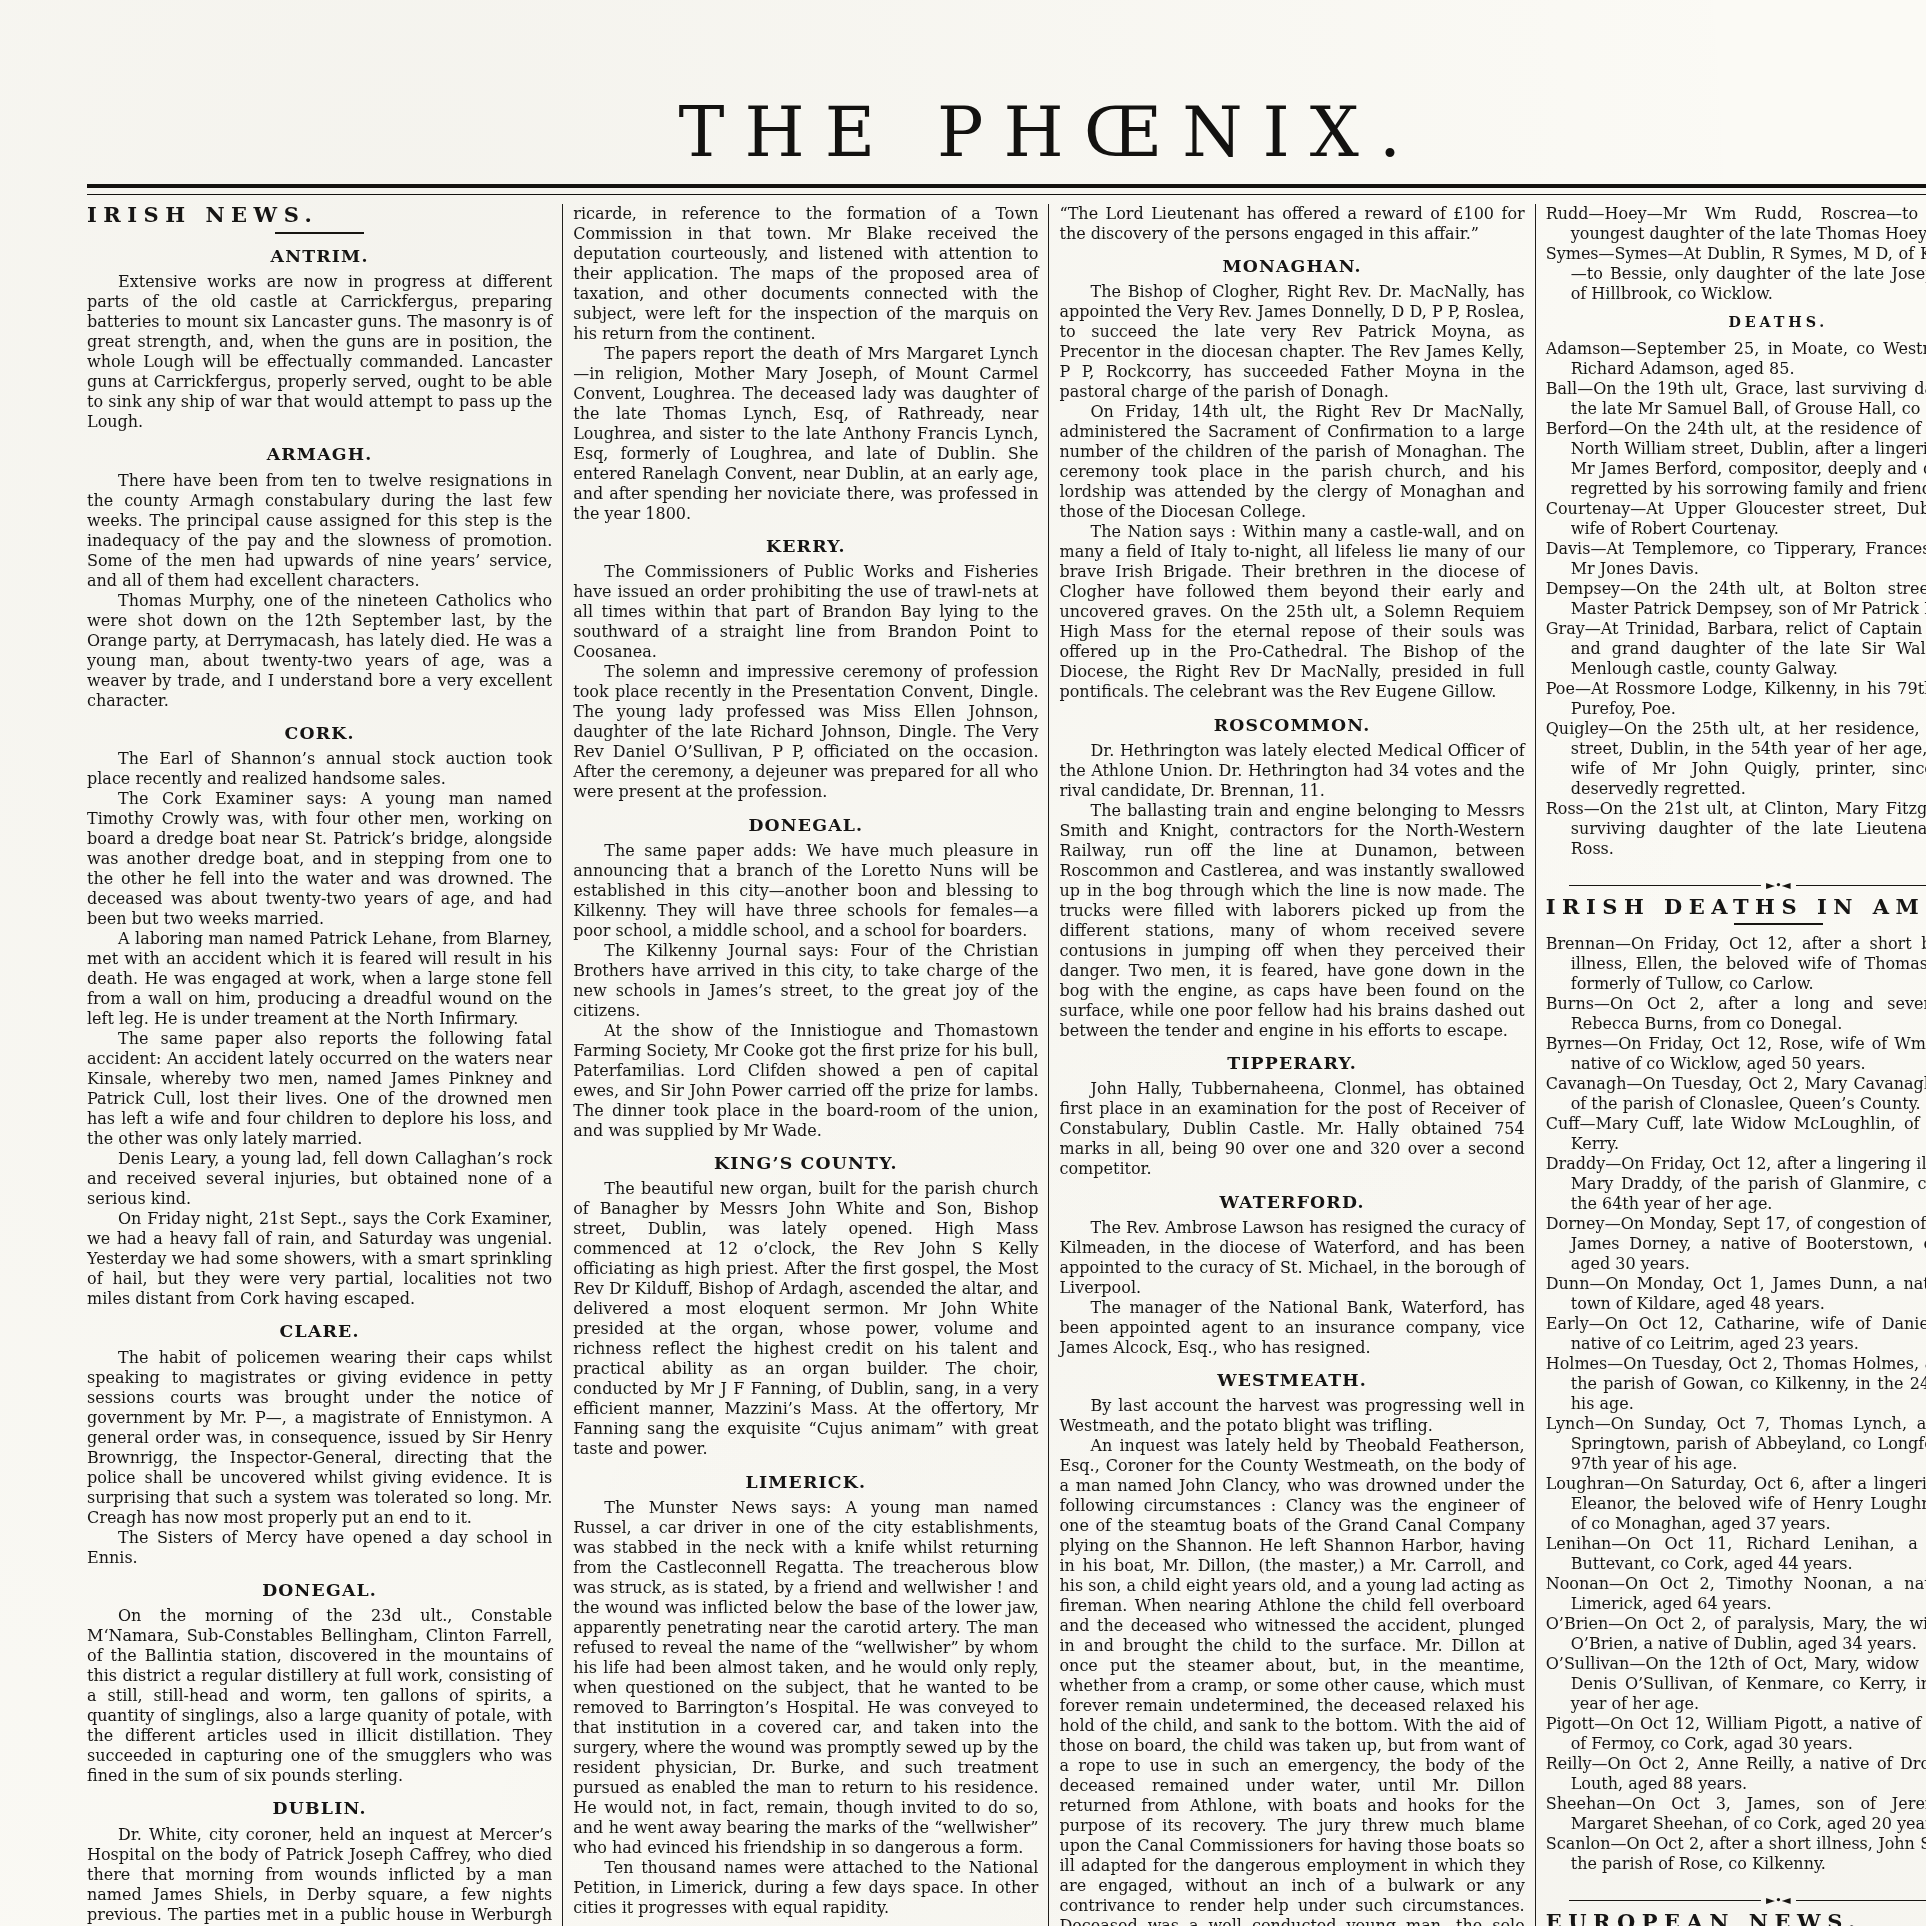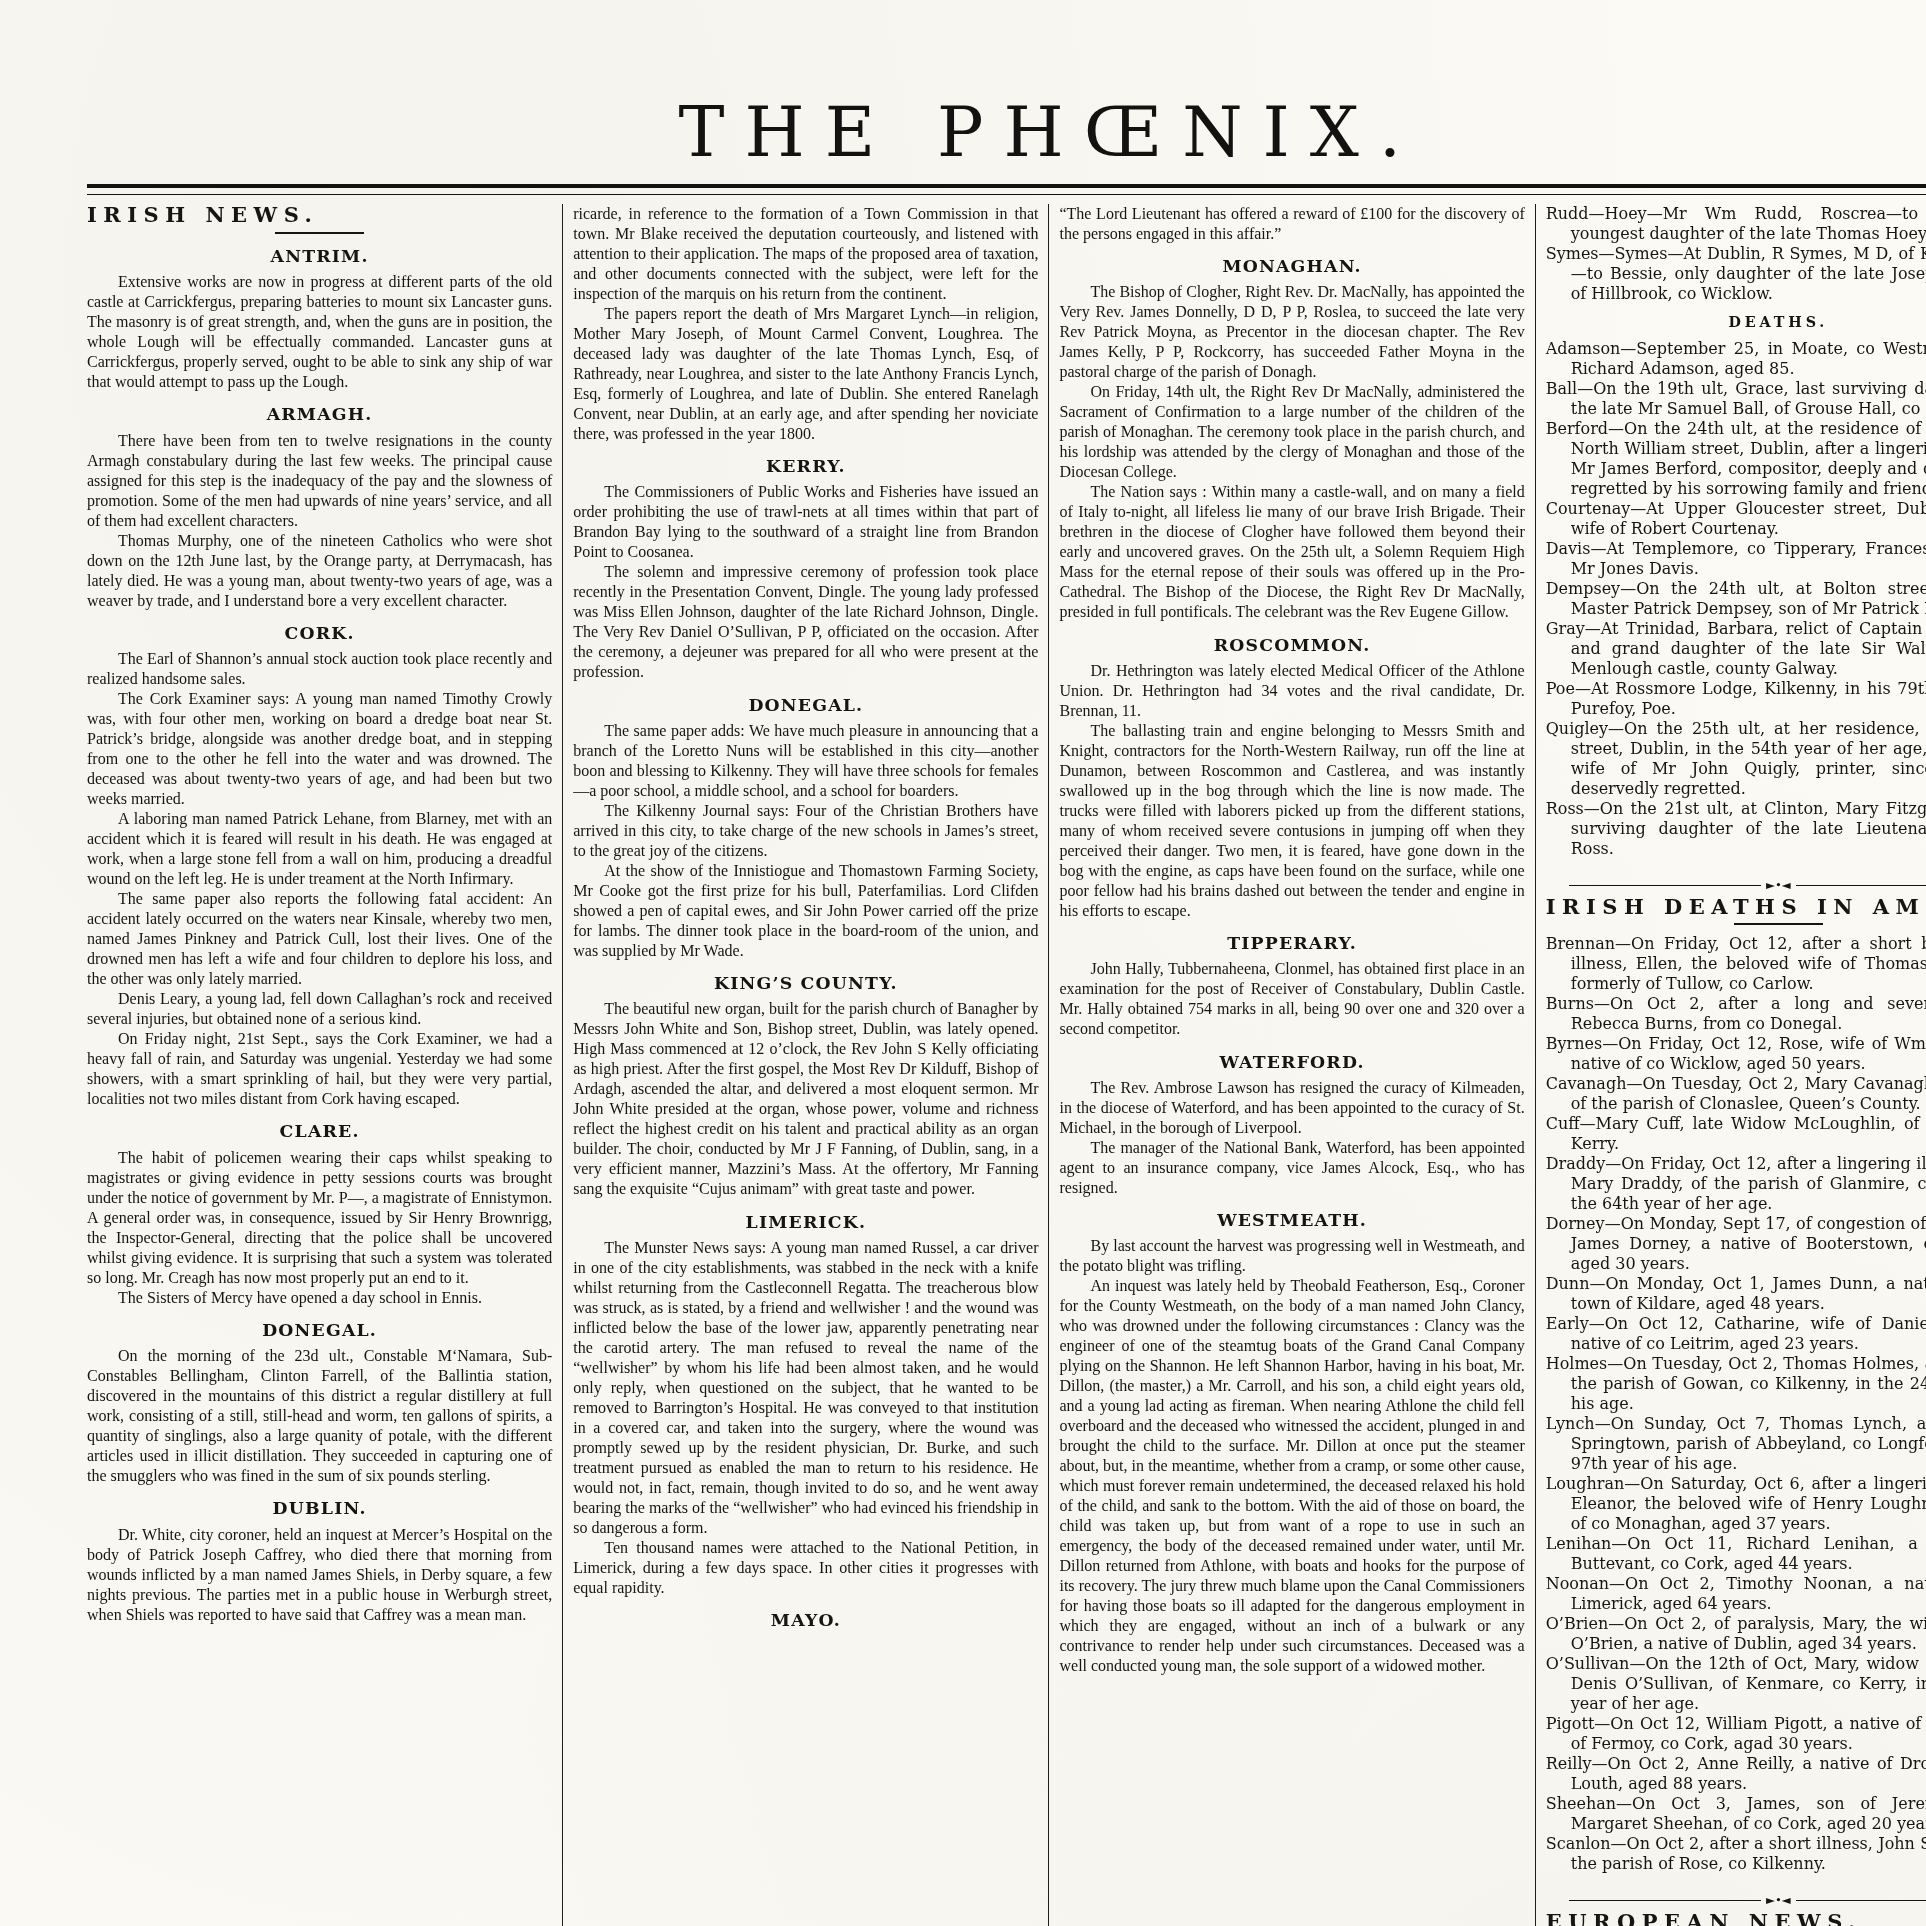--- a/index.html
+++ b/index.html
@@ -37,21 +37,21 @@
 
   .section-heading{
     font-size:21px;font-weight:bold;text-align:left;
     letter-spacing:6.5px;margin:1.5px 0 0;white-space:nowrap;
   }
   .heading-rule{width:89px;border-top:2.3px solid #171511;margin:6.2px auto 9.2px;}
   .county-heading{
     font-size:17.3px;font-weight:bold;text-align:center;
     letter-spacing:1.2px;margin:12.3px 0 6.2px;
   }
-  .news-paragraph{margin:0;text-indent:31px;text-align:justify;font-family:Liberation Serif, serif;}
+  .news-paragraph{margin:0;text-indent:31px;text-align:justify;}
   .news-paragraph.flush{text-indent:0;}
   .record-entry{margin:0;text-align:justify;padding-left:25px;text-indent:-25px;}
   .list-subheading{
     font-size:14.3px;letter-spacing:3.9px;text-align:center;
     margin:8.5px 0 7px;font-weight:bold;
   }
   .ornament{
     display:flex;align-items:center;gap:5.4px;
     margin:16px 23px 0.8px;font-size:11.6px;color:#171511;
     justify-content:center;
@@ -68,21 +68,21 @@
     <div class="masthead-rule-thin"></div>
   </div>
   <div class="columns">
     <div class="col">
         <div class="section-heading">IRISH NEWS.</div>
         <div class="heading-rule"></div>
         <div class="county-heading">ANTRIM.</div>
         <p class="news-paragraph">Extensive works are now in progress at different parts of the old castle at Carrickfergus, preparing batteries to mount six Lancaster guns. The masonry is of great strength, and, when the guns are in position, the whole Lough will be effectually commanded. Lancaster guns at Carrickfergus, properly served, ought to be able to sink any ship of war that would attempt to pass up the Lough.</p>
         <div class="county-heading">ARMAGH.</div>
         <p class="news-paragraph">There have been from ten to twelve resignations in the county Armagh constabulary during the last few weeks. The principal cause assigned for this step is the inadequacy of the pay and the slowness of promotion. Some of the men had upwards of nine years’ service, and all of them had excellent characters.</p>
-        <p class="news-paragraph">Thomas Murphy, one of the nineteen Catholics who were shot down on the 12th June last, by the Orange party, at Derrymacash, has lately died. He was a young man, about twenty-two years of age, was a weaver by trade, and I understand bore a very excellent character.</p>
+        <p class="news-paragraph">Thomas Murphy, one of the nineteen Catholics who were shot down on the 12th September last, by the Orange party, at Derrymacash, has lately died. He was a young man, about twenty-two years of age, was a weaver by trade, and I understand bore a very excellent character.</p>
         <div class="county-heading">CORK.</div>
         <p class="news-paragraph">The Earl of Shannon’s annual stock auction took place recently and realized handsome sales.</p>
         <p class="news-paragraph">The Cork Examiner says: A young man named Timothy Crowly was, with four other men, working on board a dredge boat near St. Patrick’s bridge, alongside was another dredge boat, and in stepping from one to the other he fell into the water and was drowned. The deceased was about twenty-two years of age, and had been but two weeks married.</p>
         <p class="news-paragraph">A laboring man named Patrick Lehane, from Blarney, met with an accident which it is feared will result in his death. He was engaged at work, when a large stone fell from a wall on him, producing a dreadful wound on the left leg. He is under treament at the North Infirmary.</p>
         <p class="news-paragraph">The same paper also reports the following fatal accident: An accident lately occurred on the waters near Kinsale, whereby two men, named James Pinkney and Patrick Cull, lost their lives. One of the drowned men has left a wife and four children to deplore his loss, and the other was only lately married.</p>
         <p class="news-paragraph">Denis Leary, a young lad, fell down Callaghan’s rock and received several injuries, but obtained none of a serious kind.</p>
         <p class="news-paragraph">On Friday night, 21st Sept., says the Cork Examiner, we had a heavy fall of rain, and Saturday was ungenial. Yesterday we had some showers, with a smart sprinkling of hail, but they were very partial, localities not two miles distant from Cork having escaped.</p>
         <div class="county-heading">CLARE.</div>
         <p class="news-paragraph">The habit of policemen wearing their caps whilst speaking to magistrates or giving evidence in petty sessions courts was brought under the notice of government by Mr. P—, a magistrate of Ennistymon. A general order was, in consequence, issued by Sir Henry Brownrigg, the Inspector-General, directing that the police shall be uncovered whilst giving evidence. It is surprising that such a system was tolerated so long. Mr. Creagh has now most properly put an end to it.</p>
         <p class="news-paragraph">The Sisters of Mercy have opened a day school in Ennis.</p>

